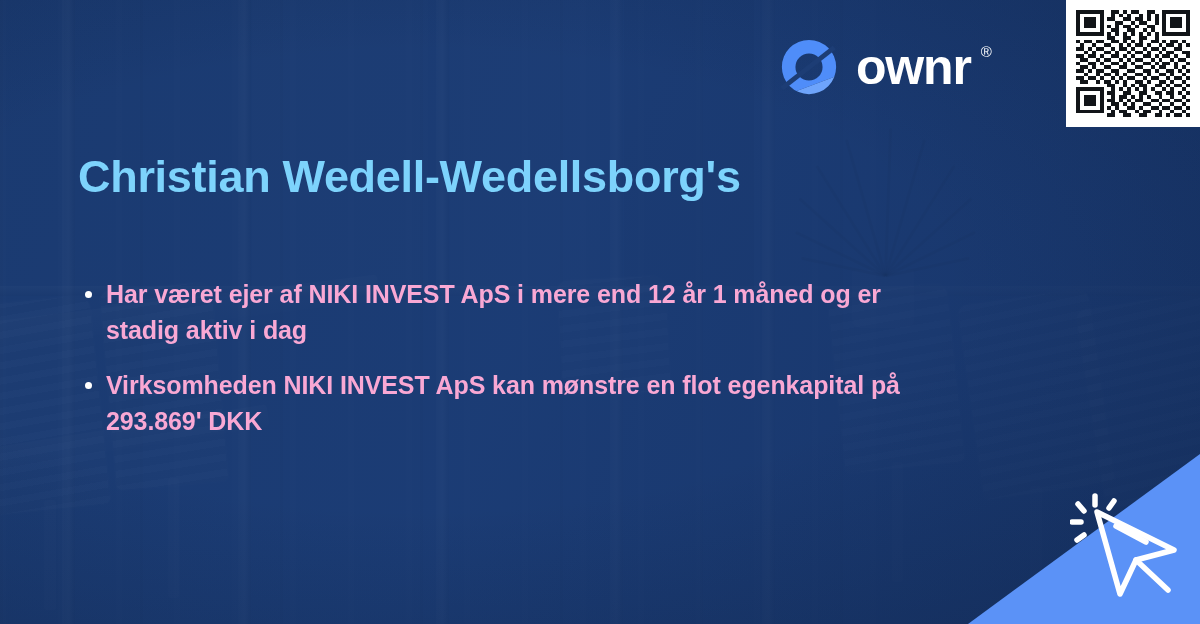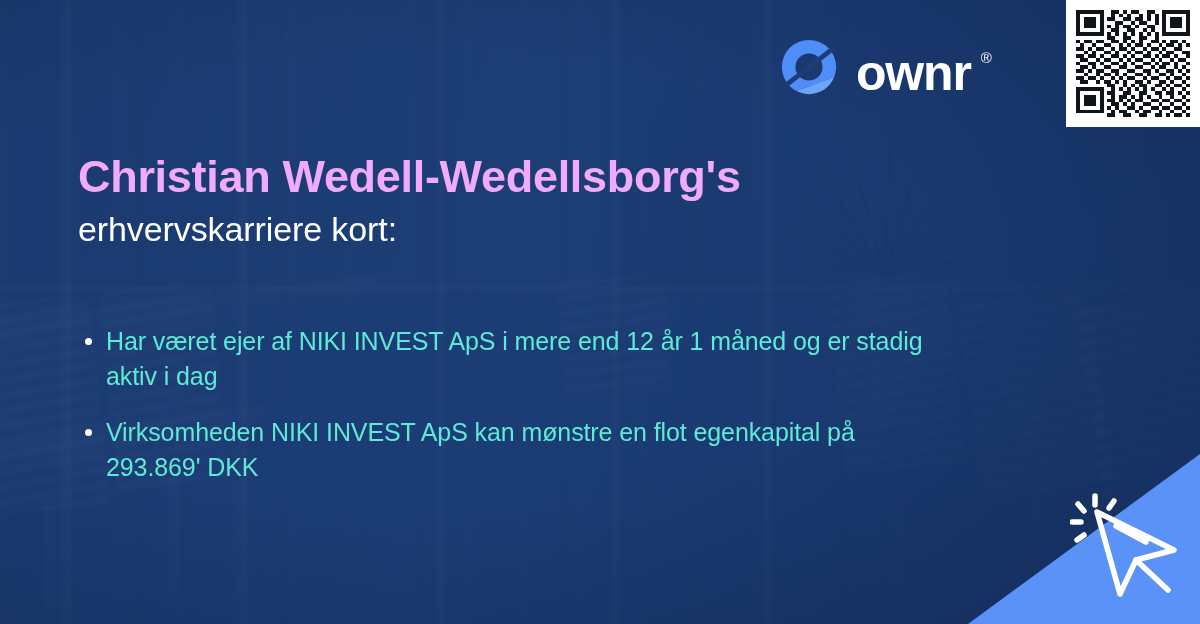--- a/index.html
+++ b/index.html
@@ -125,21 +125,21 @@
     width: 112px;
     height: 108px;
   }
 
   
   .logo-lockup {
     position: absolute;
     left: 778px;
     top: 36px;
     display: flex;
-    align-items: flex-end;
+    align-items: center;
     gap: 16px;
   }
   .logo-mark { width: 62px; height: 62px; flex: 0 0 auto; }
   .logo-word {
     color: #ffffff;
     font-size: 50px;
     font-weight: bold;
     letter-spacing: -1.2px;
     line-height: 1;
     position: relative;
@@ -175,21 +175,21 @@
   .qr-grid i.on { background: #111418; }
 
   
   .content {
     position: absolute;
     left: 78px;
     top: 150px;
     width: 880px;
   }
   .headline {
-    color: #f0abfc;
+    color: #7dd3fc;
     font-size: 45px;
     font-weight: bold;
     line-height: 1.18;
     letter-spacing: -0.3px;
     margin: 0;
   }
   .subhead {
     color: #ffffff;
     font-size: 34px;
     font-weight: normal;
@@ -197,23 +197,23 @@
     margin: 6px 0 0 0;
     letter-spacing: -0.1px;
   }
   .facts {
     list-style: none;
     margin: 74px 0 0 0;
     padding: 0;
   }
   .fact {
     position: relative;
-    color: #5eead4;
+    color: #f9a8d4;
     font-size: 25px;
-    font-weight: normal;
+    font-weight: bold;
     line-height: 1.42;
     padding-left: 28px;
     margin-bottom: 20px;
     letter-spacing: -0.1px;
     max-width: 830px;
   }
   .fact:last-child { margin-bottom: 0; }
   .fact::before {
     content: "";
     position: absolute;
@@ -1155,20 +1155,19 @@
         <i></i>
         <i class="on"></i>
         <i class="on"></i>
         <i></i>
         <i class="on"></i>
       </div>
   </div>
 
   <div class="content">
     <h1 class="headline">Christian Wedell-Wedellsborg's</h1>
-    <p class="subhead">erhvervskarriere kort:</p>
     <ul class="facts" id="facts-list">
       <li class="fact">Har været ejer af NIKI INVEST ApS i mere end 12 år 1 måned og er stadig aktiv i dag</li>
       <li class="fact">Virksomheden NIKI INVEST ApS kan mønstre en flot egenkapital på 293.869' DKK</li>
     </ul>
   </div>
 
 </div>
 
 </body></html>

